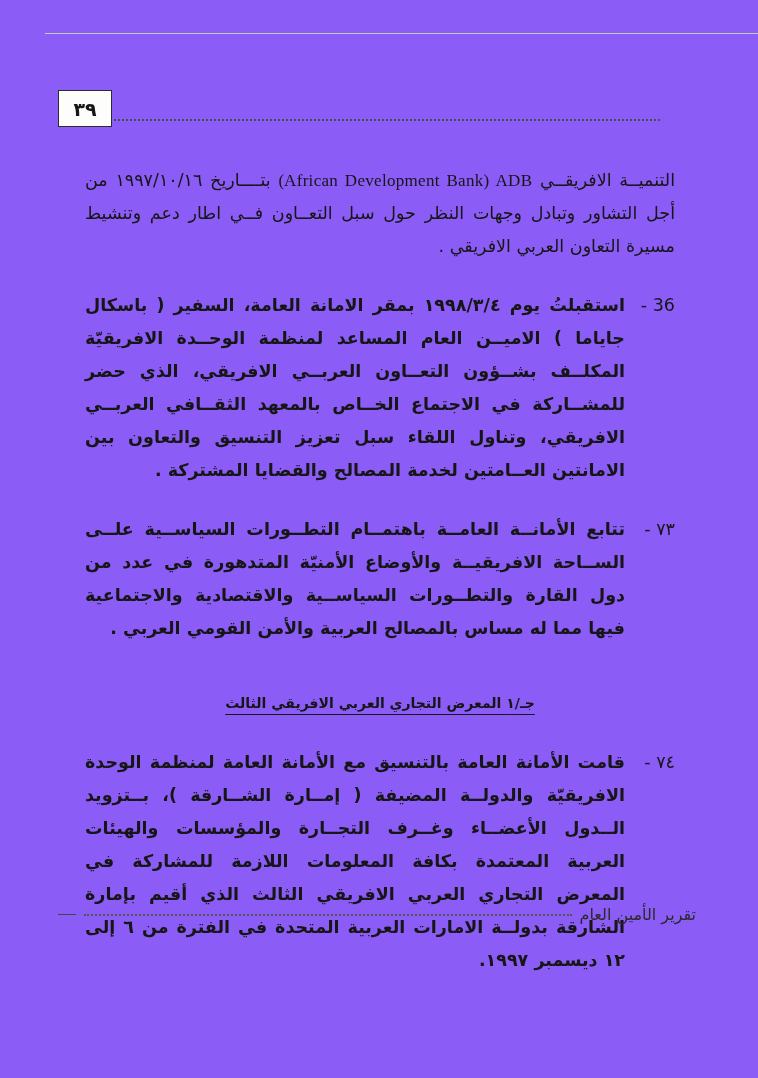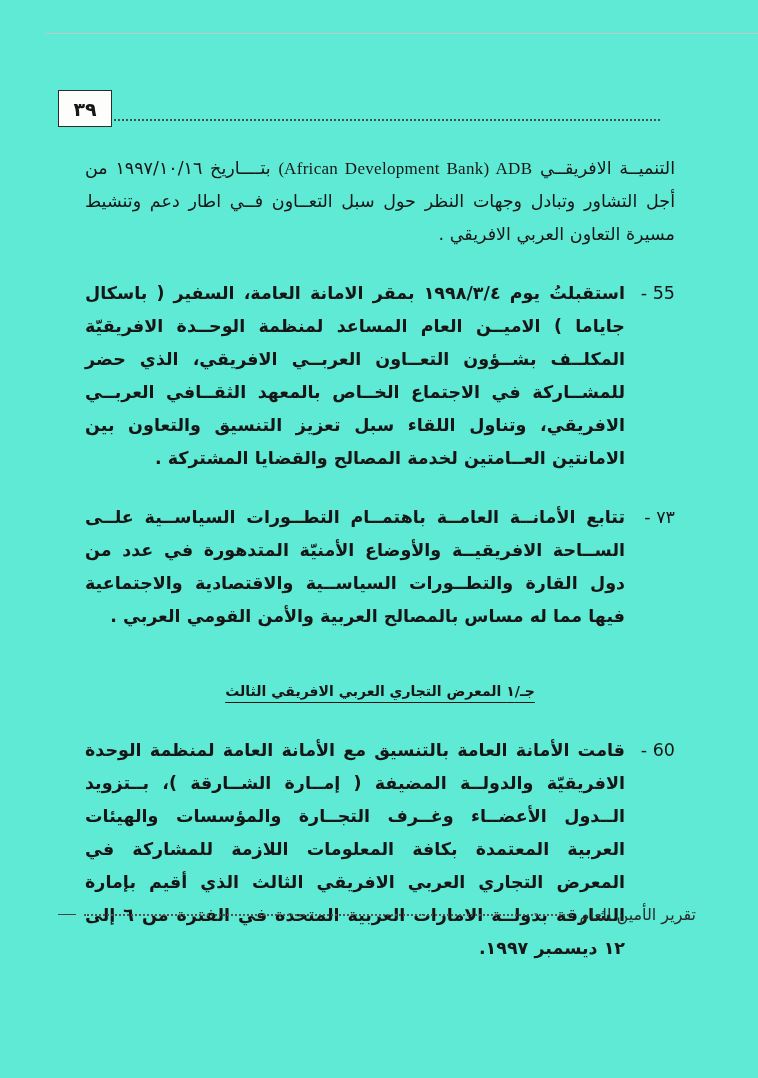--- a/index.html
+++ b/index.html
@@ -4,21 +4,21 @@
 <style>
   * { margin: 0; padding: 0; box-sizing: border-box; }
   html, body { background: #d8d8d4; }
   body { font-family: "DejaVu Sans", sans-serif; }
 
   .page {
     position: relative;
     width: 758px;
     height: 1078px;
     margin: 0 auto;
-    background: #5eead4;
+    background: #8b5cf6;
     color: #161616;
     direction: rtl;
     overflow: hidden;
   }
 
   
   .scan-topline {
     position: absolute;
     top: 33px;
     left: 45px;
@@ -59,21 +59,21 @@
   
   main.body-text {
     position: absolute;
     top: 152px;
     right: 83px;
     left: 85px;
     font-size: 17.5px;
     line-height: 33px;
     text-align: justify;
   }
-  p.para { text-align: justify; }
+  p.para { text-align: justify; margin-top: 12px; }
 
   .latin {
     direction: ltr;
     unicode-bidi: embed;
     font-family: "Liberation Serif", serif;
     font-size: 17px;
     letter-spacing: 0.3px;
   }
 
   .item {
@@ -142,33 +142,33 @@
       <span>٣٩</span>
     </div>
     <div class="header-rule"></div>
   </header>
 
   <main class="body-text">
 
     <p class="para"><span>التنميــة الافريقــي</span> <span class="latin">(African Development Bank) ADB</span> <span>بتــــاريخ ١٩٩٧/١٠/١٦ من أجل التشاور وتبادل وجهات النظر حول سبل التعــاون فــي اطار دعم وتنشيط مسيرة التعاون العربي الافريقي .</span></p>
 
     <div class="item">
-      <span class="num">55 -</span>
+      <span class="num">36 -</span>
       <p>استقبلتُ يوم ١٩٩٨/٣/٤ بمقر الامانة العامة، السفير ( باسكال جاياما ) الاميــن العام المساعد لمنظمة الوحــدة الافريقيّة المكلــف بشــؤون التعــاون العربــي الافريقي، الذي حضر للمشــاركة في الاجتماع الخــاص بالمعهد الثقــافي العربــي الافريقي، وتناول اللقاء سبل تعزيز التنسيق والتعاون بين الامانتين العــامتين لخدمة المصالح والقضايا المشتركة .</p>
     </div>
 
     <div class="item">
       <span class="num">٧٣ -</span>
       <p>تتابع الأمانــة العامــة باهتمــام التطــورات السياســية علــى الســاحة الافريقيــة والأوضاع الأمنيّة المتدهورة في عدد من دول القارة والتطــورات السياســية والاقتصادية والاجتماعية فيها مما له مساس بالمصالح العربية والأمن القومي العربي .</p>
     </div>
 
     <h2 class="section-heading">جـ/١ المعرض التجاري العربي الافريقي الثالث</h2>
 
     <div class="item">
-      <span class="num">60 -</span>
+      <span class="num">٧٤ -</span>
       <p>قامت الأمانة العامة بالتنسيق مع الأمانة العامة لمنظمة الوحدة الافريقيّة والدولــة المضيفة ( إمــارة الشــارقة )، بــتزويد الــدول الأعضــاء وغــرف التجــارة والمؤسسات والهيئات العربية المعتمدة بكافة المعلومات اللازمة للمشاركة في المعرض التجاري العربي الافريقي الثالث الذي أقيم بإمارة الشارقة بدولــة الامارات العربية المتحدة في الفترة من ٦ إلى ١٢ ديسمبر ١٩٩٧.</p>
     </div>
 
   </main>
 
   <footer class="page-footer">
     <span class="footer-stamp">تقرير الأمين العام</span>
     <span class="footer-rule"></span>
     <span class="footer-end-dash"></span>
   </footer>

